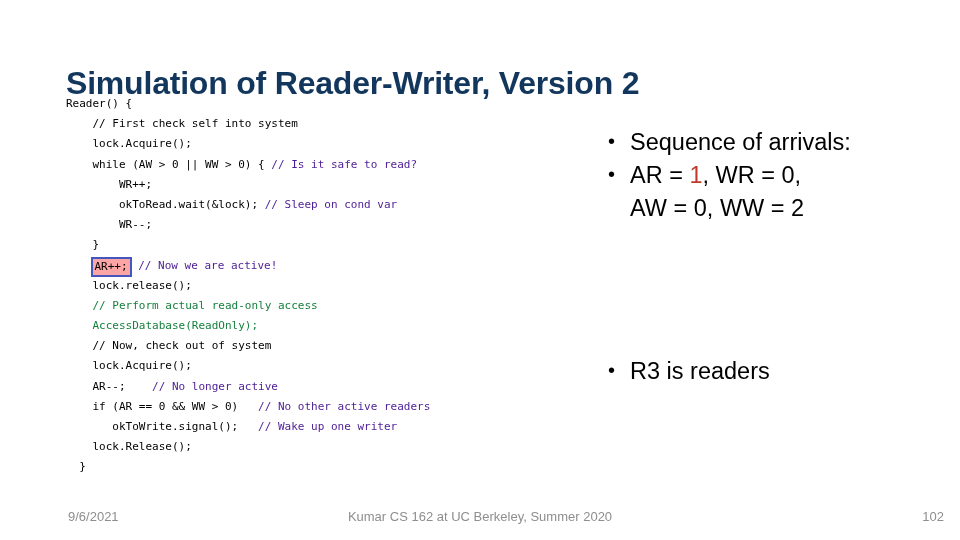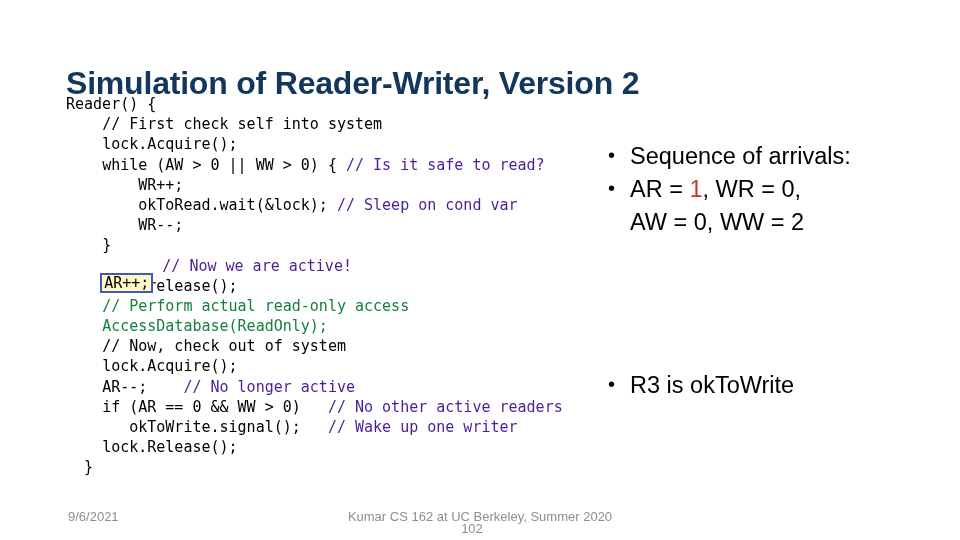--- a/index.html
+++ b/index.html
@@ -34,55 +34,54 @@
     white-space: nowrap;
   }
 
   
   #code-panel {
     position: absolute;
     left: 66px;
     top: 94px;
     width: 560px;
     font-family: "DejaVu Sans Mono", "Liberation Mono", monospace;
-    font-size: 15px;
+    font-size: 11px;
     line-height: 20.2px;
     color: #000000;
     white-space: pre;
   }
   .code-line {
     white-space: pre;
     height: 20.2px;
   }
   .cmt {               
     color: #4c1d95;
   }
   .blue {              
     color: #15803d;
   }
   .hl-box {            
     display: inline-block;
     border: 2px solid #4457BE;
-    background: #fef9c3;
+    background: #fca5a5;
     padding: 0px 2px;
     margin: 0 0 0 -2px;
     line-height: 16px;
     position: relative;
-    top: 17px;
+    top: 1px;
   }
 
   
   .bullet-group {
     position: absolute;
     font-family: "Liberation Sans", sans-serif;
     font-size: 23.5px;
     color: #000000;
     line-height: 33px;
     width: 330px;
-    margin-top: 14px;
   }
   #bullets-top { left: 604px; top: 126px; }
   #bullets-bottom { left: 604px; top: 355px; }
 
   .bullet {
     position: relative;
     padding-left: 26px;
     margin-bottom: 0px;
   }
   .bullet::before {
@@ -101,21 +100,21 @@
 
   
   .footer-text {
     position: absolute;
     font-family: "Liberation Sans", sans-serif;
     font-size: 13px;
     color: #8E8E8E;
   }
   #footer-date  { left: 68px;  top: 509px; }
   #footer-center{ left: 0px;   top: 509px; width: 960px; text-align: center; }
-  #footer-page  { left: 0px;   top: 509px; width: 944px; text-align: center; color: #8E8E8E; margin-top: 12px; }
+  #footer-page  { left: 0px;   top: 509px; width: 944px; text-align: right; color: #8E8E8E; }
 </style>
 </head>
 <body>
 
 <div id="slide">
 
   <div id="slide-title">Simulation of Reader-Writer, Version 2</div>
 
   <div id="code-panel"><div class="code-line"><span>Reader() {</span></div><div class="code-line">    <span>// First check self into system</span></div><div class="code-line">    <span>lock.Acquire();</span></div><div class="code-line">    <span>while (AW &gt; 0 || WW &gt; 0) {</span><span class="cmt"> // Is it safe to read?</span></div><div class="code-line">        <span>WR++;</span></div><div class="code-line">        <span>okToRead.wait(&amp;lock);</span><span class="cmt"> // Sleep on cond var</span></div><div class="code-line">        <span>WR--;</span></div><div class="code-line">    <span>}</span></div><div class="code-line">    <span class="hl-box">AR++;</span><span class="cmt"> // Now we are active!</span></div><div class="code-line">    <span>lock.release();</span></div><div class="code-line">    <span class="blue">// Perform actual read-only access</span></div><div class="code-line">    <span class="blue">AccessDatabase(ReadOnly);</span></div><div class="code-line">    <span>// Now, check out of system</span></div><div class="code-line">    <span>lock.Acquire();</span></div><div class="code-line">    <span>AR--;</span><span class="cmt">    // No longer active</span></div><div class="code-line">    <span>if (AR == 0 &amp;&amp; WW &gt; 0)</span><span class="cmt">   // No other active readers</span></div><div class="code-line">       <span>okToWrite.signal();</span><span class="cmt">   // Wake up one writer</span></div><div class="code-line">    <span>lock.Release();</span></div><div class="code-line">  <span>}</span></div></div>
 
@@ -124,21 +123,21 @@
       <span>Sequence of arrivals:</span>
     </div>
     <div class="bullet">
       <span>AR = </span><span class="red">1</span><span>, WR = 0,</span>
       <span class="cont">AW = 0, WW = 2</span>
     </div>
   </div>
 
   <div id="bullets-bottom" class="bullet-group">
     <div class="bullet">
-      <span>R3 is okToWrite</span>
+      <span>R3 is readers</span>
     </div>
   </div>
 
   <div id="footer-date" class="footer-text">9/6/2021</div>
   <div id="footer-center" class="footer-text">Kumar CS 162 at UC Berkeley, Summer 2020</div>
   <div id="footer-page" class="footer-text">102</div>
 
 </div>
 
 </body></html>

